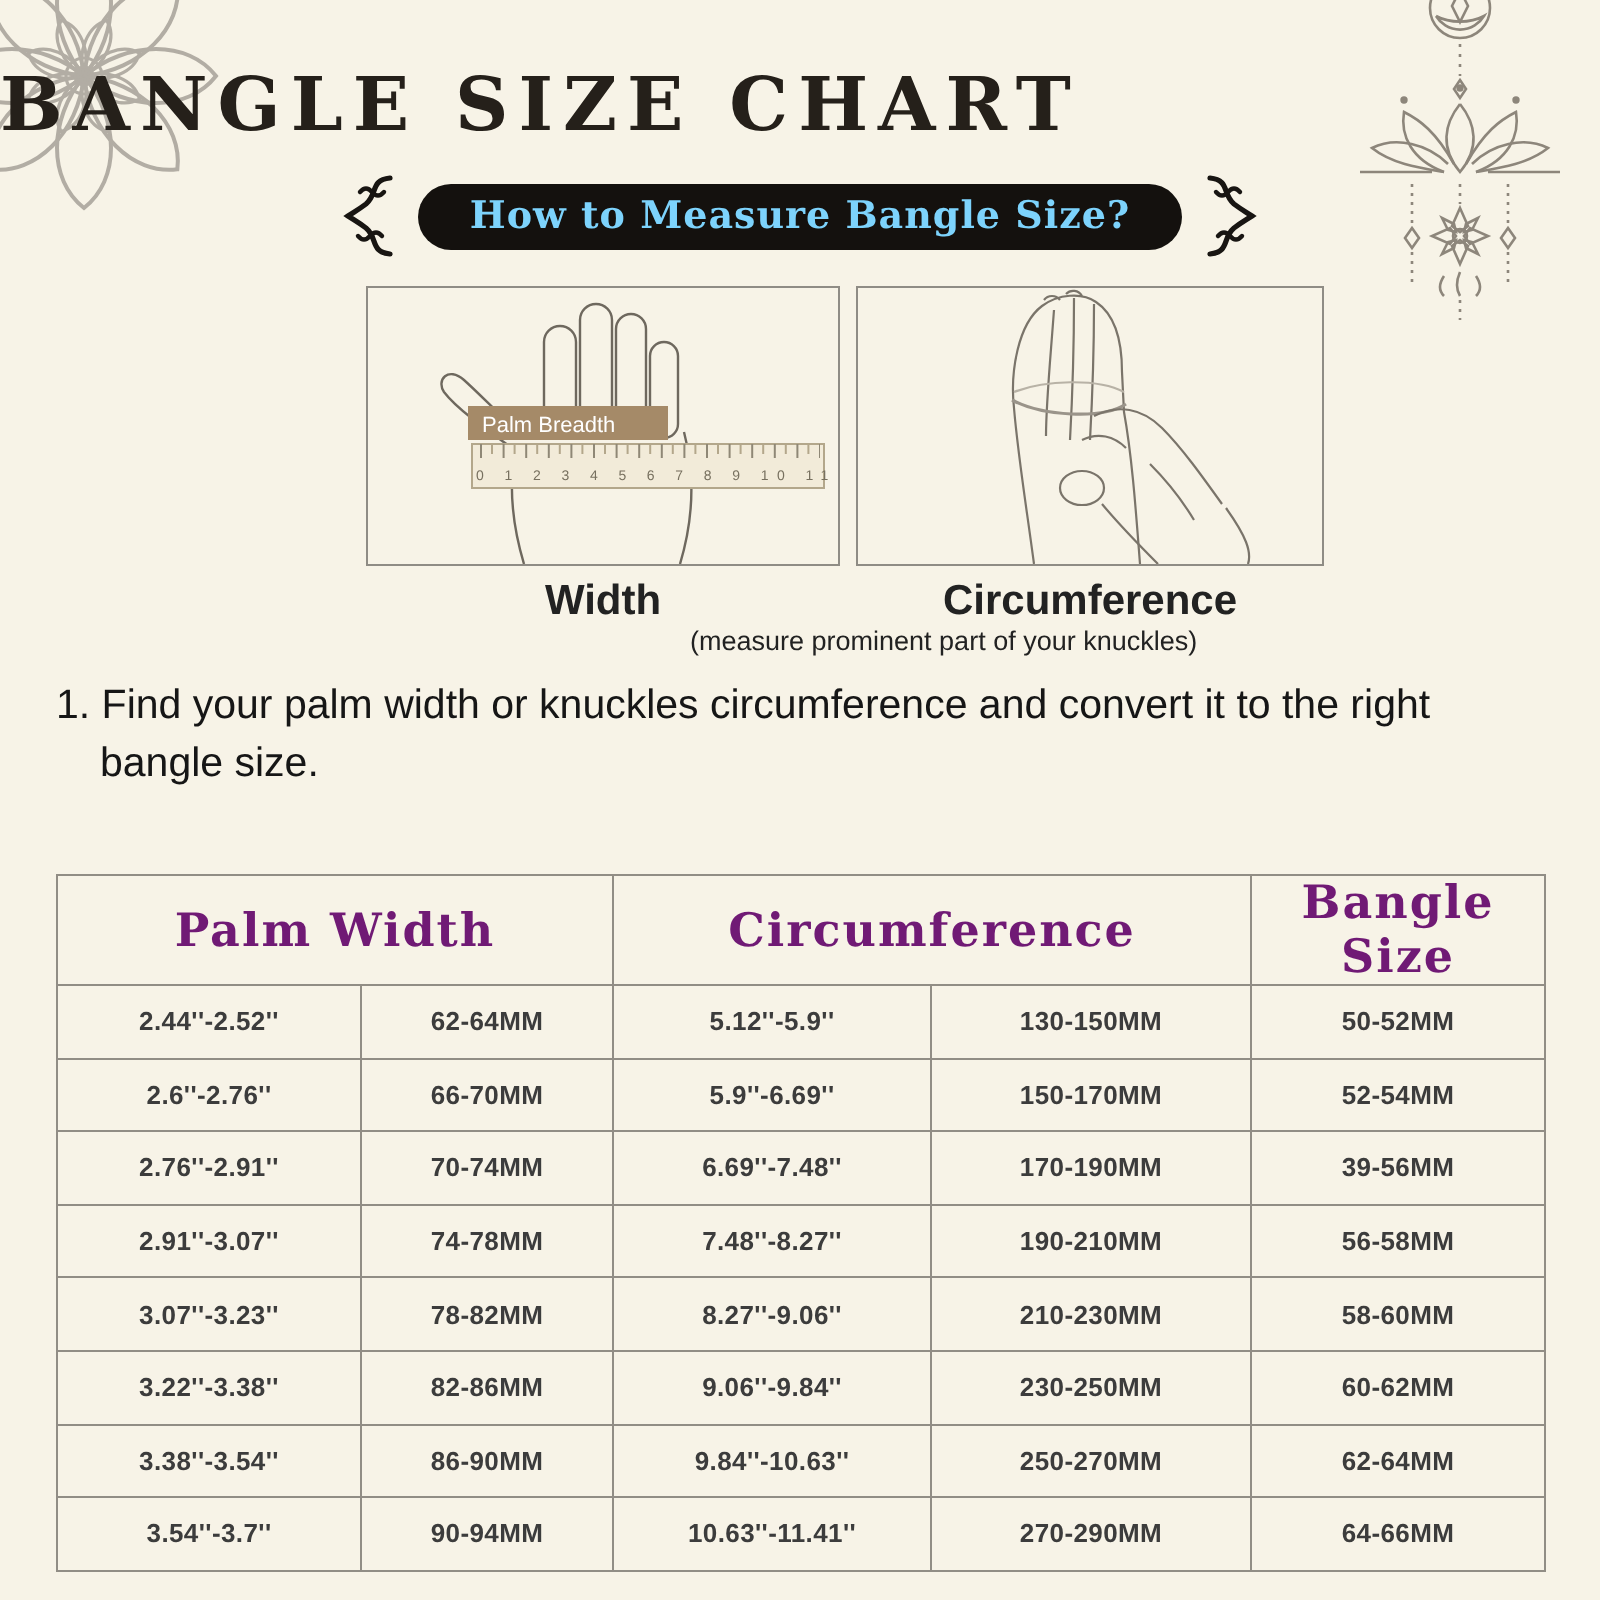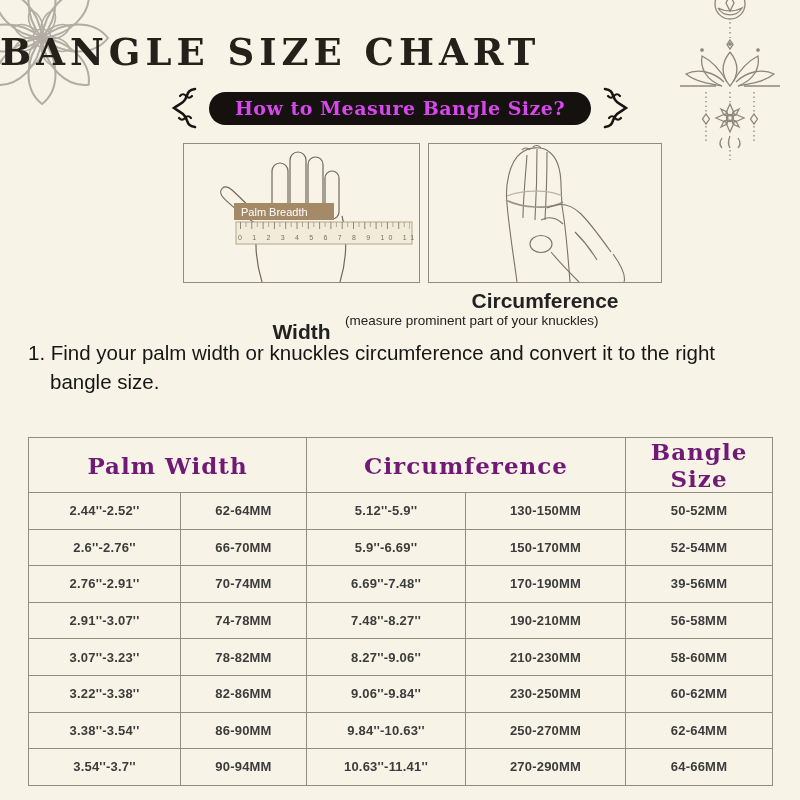--- a/index.html
+++ b/index.html
@@ -19,35 +19,35 @@
     font-family:"DejaVu Serif","Liberation Serif",serif;
     font-weight:bold; font-size:37px; letter-spacing:5px;
     color:#25201a;
   }
   
   .badge-row {
     position:absolute; top:87px; left:0; width:100%;
     display:flex; justify-content:center; align-items:center; gap:10px;
   }
   .badge-pill {
-    background:#14110e; color:#d946ef;
+    background:#14110e; color:#7dd3fc;
     border-radius:17px; padding:5px 26px 6px;
     font-family:"DejaVu Serif","Liberation Serif",serif;
     font-weight:bold; font-size:19px; letter-spacing:0.5px;
   }
   
   .illu-box {
     position:absolute; top:143px; height:140px;
     border:1px solid #8f8c85; background:#f7f3e7;
   }
   .illu-width { left:183px; width:237px; }
   .illu-circ  { left:428px; width:234px; }
   .caption-width {
     position:absolute; top:289px; left:183px; width:237px;
-    text-align:center; font-size:21px; font-weight:bold; color:#222;margin-top:31px;
+    text-align:center; font-size:21px; font-weight:bold; color:#222;
   }
   .caption-circ {
     position:absolute; top:289px; left:400px; width:290px;
     text-align:center; font-size:21px; font-weight:bold; color:#222;
   }
   .caption-sub {
     position:absolute; top:313px; left:345px; width:400px;
     text-align:left; font-size:13.5px; font-weight:normal; color:#222;
   }
   

